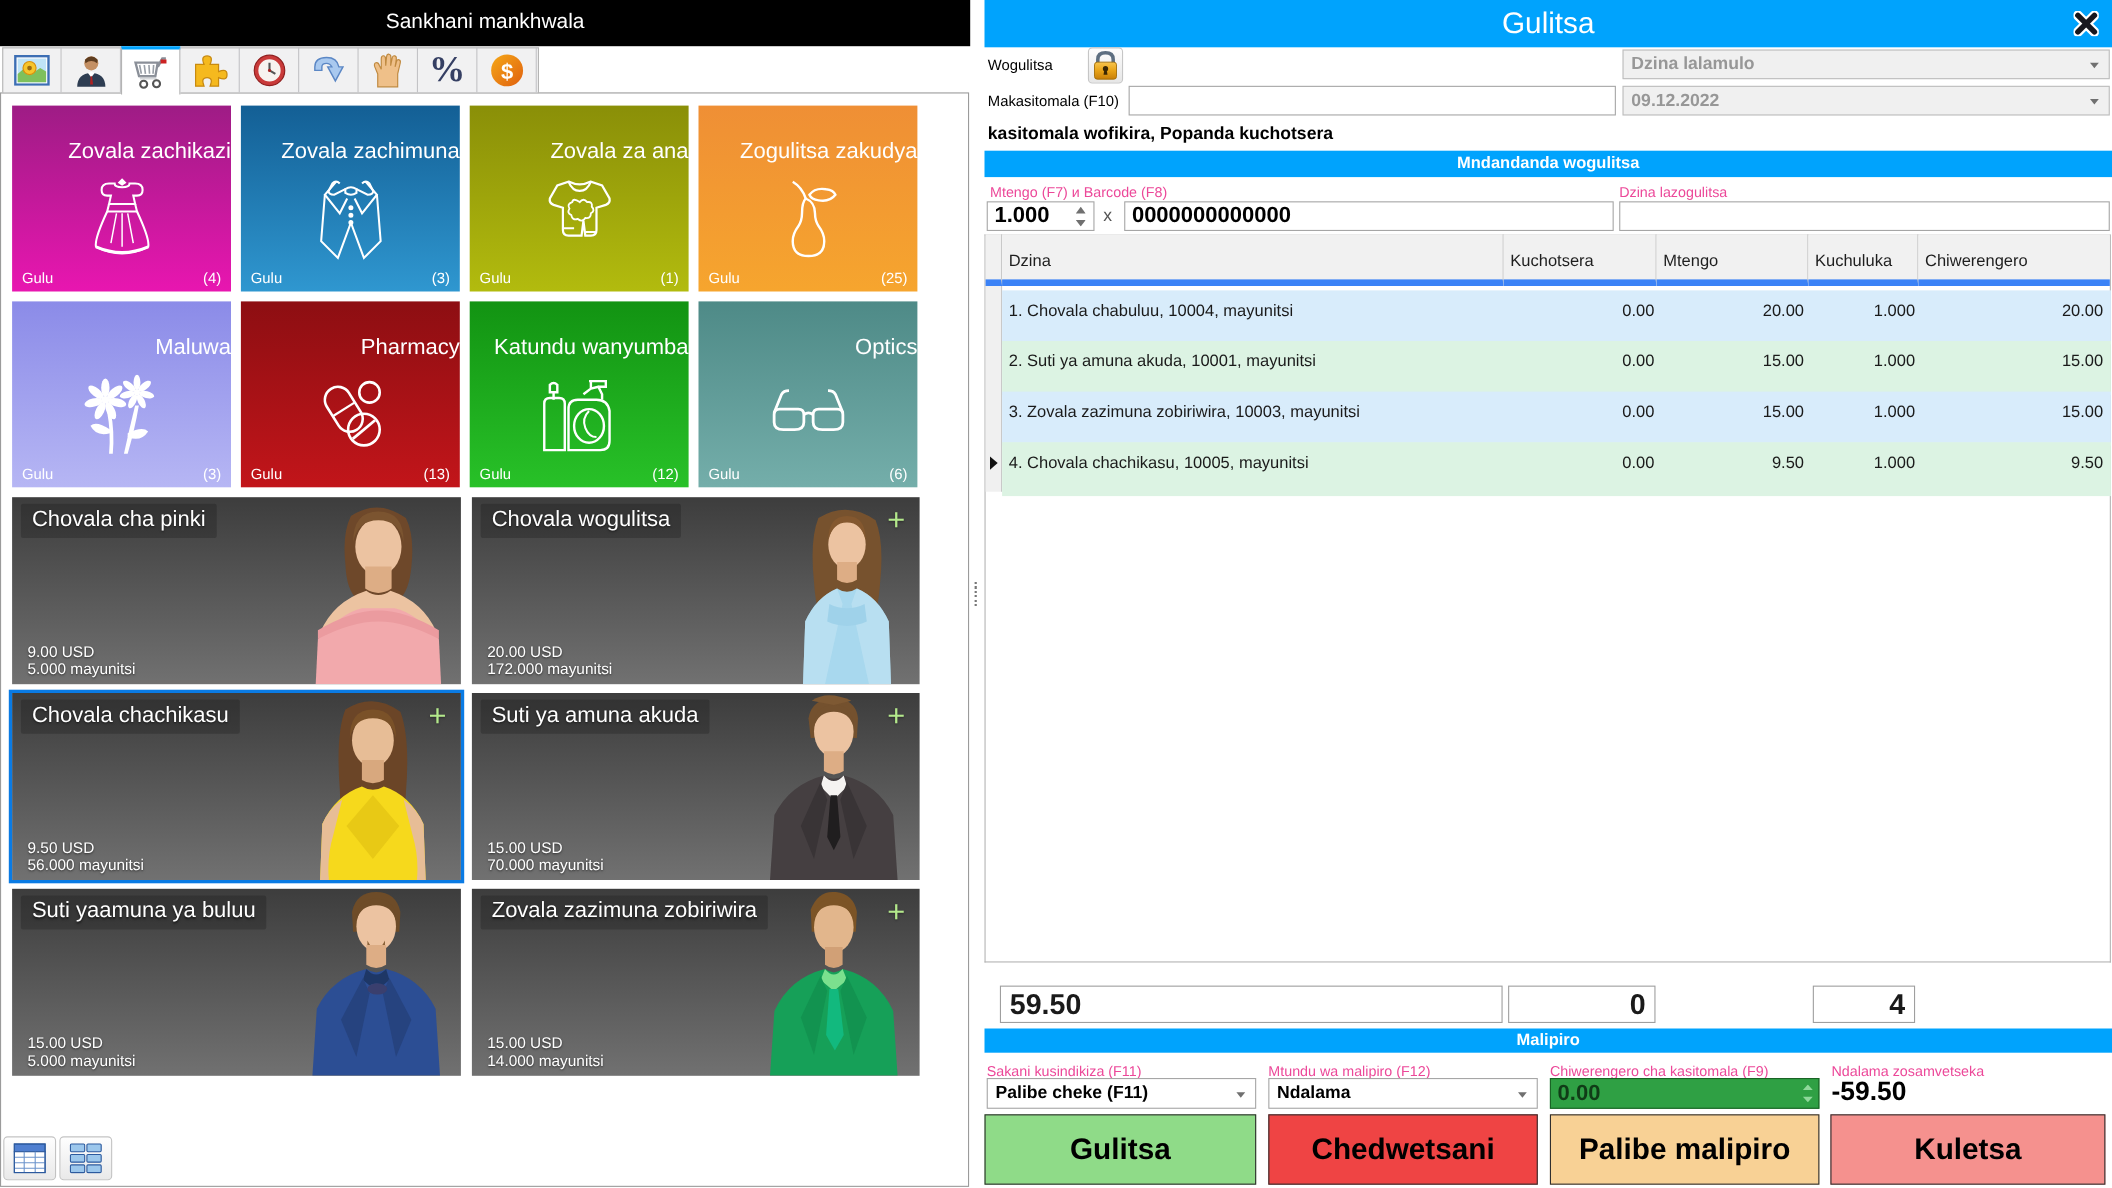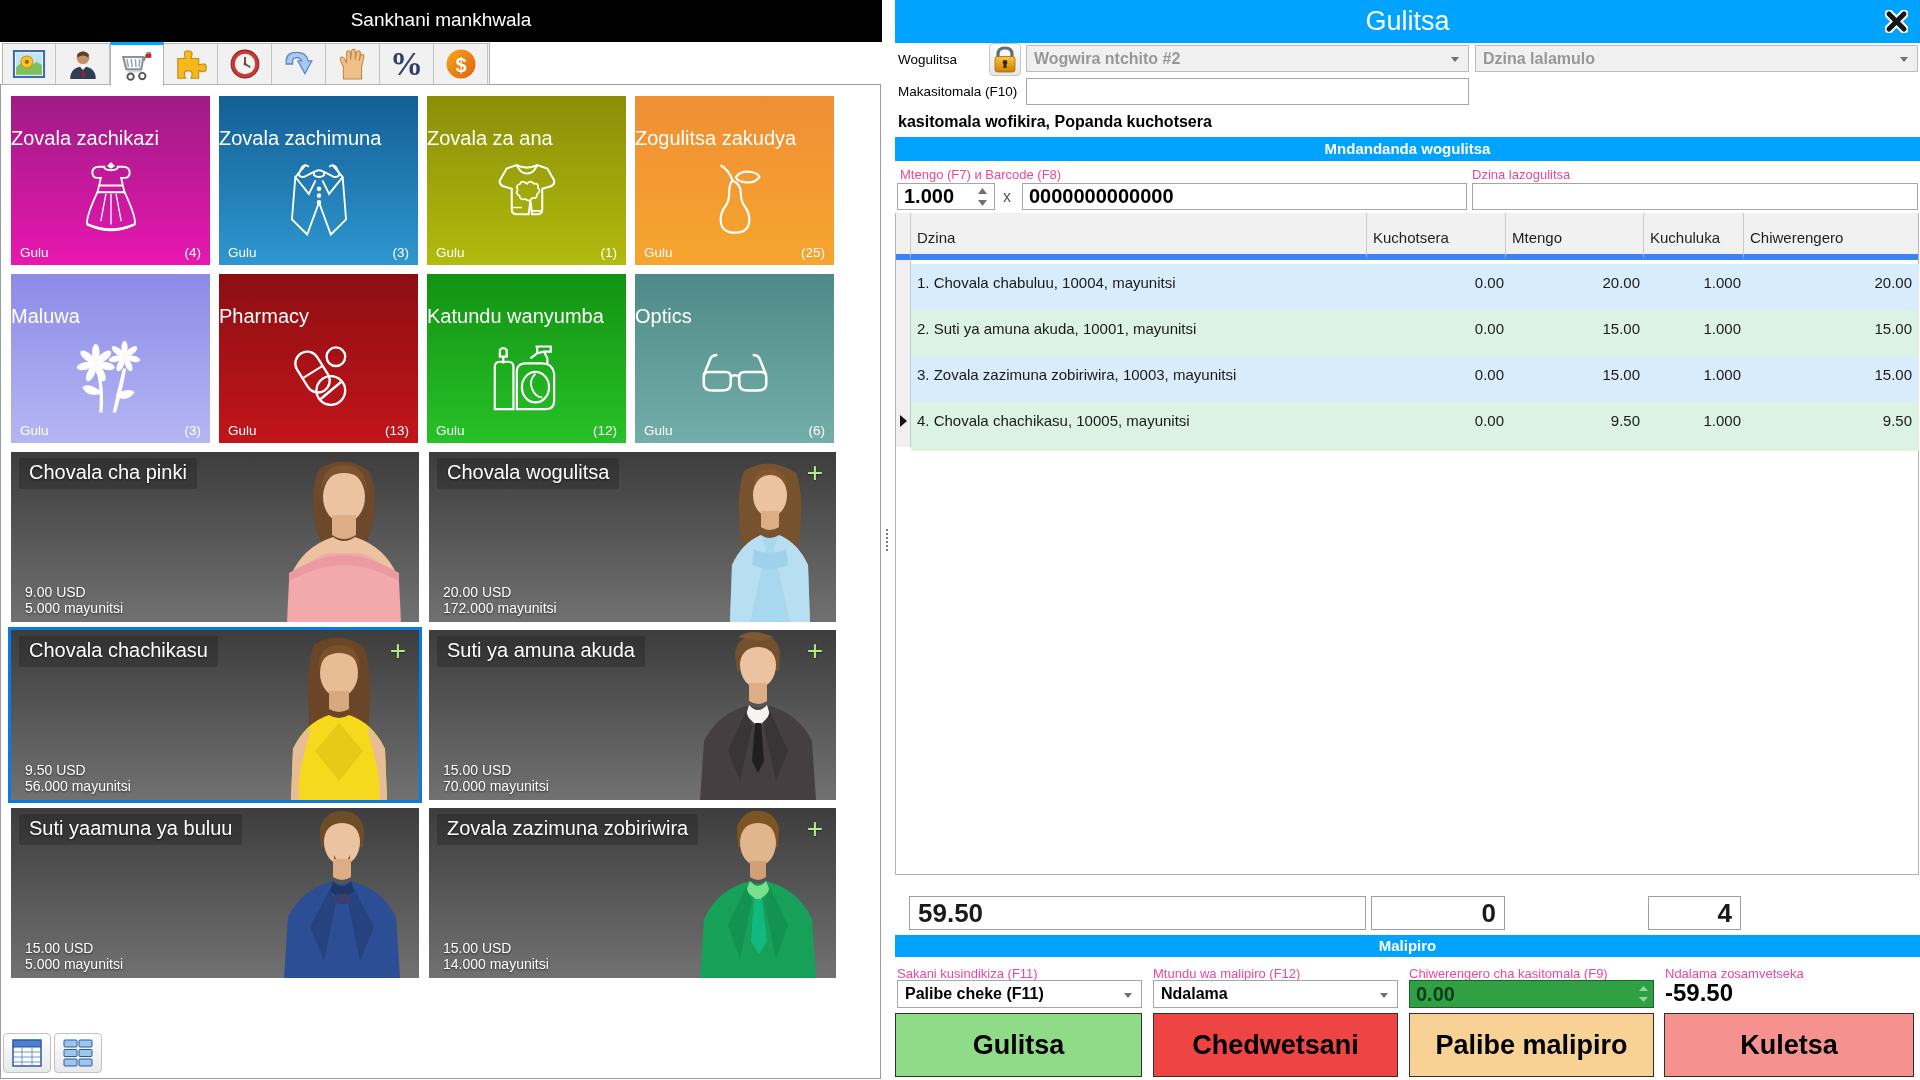--- a/index.html
+++ b/index.html
@@ -6,21 +6,21 @@
 html,body{width:1920px;height:1080px;background:#fff;font-family:"Liberation Sans",sans-serif;overflow:hidden}
 
 #lwin{position:absolute;left:0;top:0;width:882px;height:1080px}
 #ltitle{position:absolute;left:0;top:0;width:882px;height:42px;background:#000000;color:#fff;font-size:19px;text-align:center;line-height:40px}
 #lbody{position:absolute;left:0;top:84px;width:881px;height:995px;border:1px solid #9b9b9b;background:#fff}
 #tabstrip{position:absolute;left:2px;top:43px;width:488px;height:42px;border:1px solid #b4b4b4;background:#f1f1f2}
 .tab{position:absolute;top:43px;width:54px;height:41px;border-right:1px solid #c3c3c6;z-index:2}
 .tab.sel{background:#fff;top:42px;height:44px;border:1px solid #b4b4b4;border-bottom:none;border-top:3px solid #00a3fd;z-index:3}
 .tab svg,.tab .tx{position:absolute;left:50%;top:50%;transform:translate(-50%,-50%)}
 .cat{position:absolute;width:199px;height:169px;color:#fff;z-index:2}
-.ct{position:absolute;top:31px;width:100%;text-align:left;font-size:20px}
+.ct{position:absolute;top:31px;width:100%;text-align:right;font-size:20px}
 .cic{position:absolute;left:50%;top:64px;transform:translateX(-50%)}
 .cg{position:absolute;left:9px;bottom:5px;font-size:13.5px}
 .cn{position:absolute;right:9px;bottom:5px;font-size:13.5px}
 .pt{position:absolute;width:408px;height:170px;background:linear-gradient(#3d3d3d,#717171);color:#fff;overflow:hidden;z-index:2}
 .pt.sel{outline:3px solid #0a7be4;outline-offset:0px}
 .ptt{position:absolute;left:8px;top:6px;font-size:20px;padding:3px 10px 5px;background:rgba(15,15,15,.25);border-radius:2px;text-shadow:0 1px 2px rgba(0,0,0,.6)}
 .ptp{position:absolute;left:14px;bottom:6px;font-size:14px;line-height:16px;text-shadow:0 1px 2px rgba(0,0,0,.6)}
 .plus{position:absolute;right:13px;top:5px;font-size:28px;font-weight:normal;color:#b4e98c;text-shadow:0 1px 2px rgba(0,0,0,.4)}
 .photo{position:absolute;right:0;bottom:0}
 .vbtn{position:absolute;width:48px;height:40px;border:1px solid #c3c3c3;border-radius:4px;background:linear-gradient(#fefefe,#e9e9e9)}
@@ -381,24 +381,24 @@
             <stop offset=".5" stop-color="#e8a317"></stop>
             <stop offset="1" stop-color="#c87f08"></stop>
           </linearGradient>
         </defs>
         <path d="M5 11 L5 8 Q5 2 12 2 Q19 2 19 8 L19 11" fill="none" stroke="#5d6e80" stroke-width="3.2"></path>
         <rect x="2" y="10.5" width="20" height="15.5" rx="2.5" fill="url(#lg)" stroke="#a06c06" stroke-width=".8"></rect>
         <circle cx="12" cy="16.5" r="2.4" fill="#3a2703"></circle>
         <path d="M10.9 17.5 L13.1 17.5 L13.8 22 L10.2 22 Z" fill="#3a2703"></path>
       </svg>
   </div>
-  <div class="dd dis" style="left:131px;top:45px;width:443px">Wogwira ntchito #2<span class="ar"></span></div>
   <div class="dd dis" style="left:580px;top:45px;width:443px">Dzina lalamulo<span class="ar"></span></div>
   <div class="lbl" style="left:3px;top:84px">Makasitomala (F10)</div>
   <div class="inp" style="left:131px;top:78px;width:443px;height:27px"></div>
+  <div class="dd dis" style="left:580px;top:78px;width:443px">09.12.2022<span class="ar"></span></div>
   <div style="position:absolute;left:3px;top:113px;font-size:16px;font-weight:bold">kasitomala wofikira, Popanda kuchotsera</div>
   <div class="bluebar" style="top:137px">Mndandanda wogulitsa</div>
   <div class="lbl2" style="left:5px;top:167px">Mtengo (F7) и Barcode (F8)</div>
   <div class="lbl2" style="left:577px;top:167px">Dzina lazogulitsa</div>
   <div class="inp" style="left:2px;top:183px;width:98px;height:27px;font-size:20px;font-weight:bold;line-height:25px;padding-left:6px">1.000
     <svg width="9" height="18" viewBox="0 0 9 18" style="position:absolute;right:7px;top:4px">
         <path d="M0 6 L4.5 0 L9 6 Z" fill="#707070"></path>
         <path d="M0 12 L4.5 18 L9 12 Z" fill="#707070"></path>
       </svg>
   </div>

